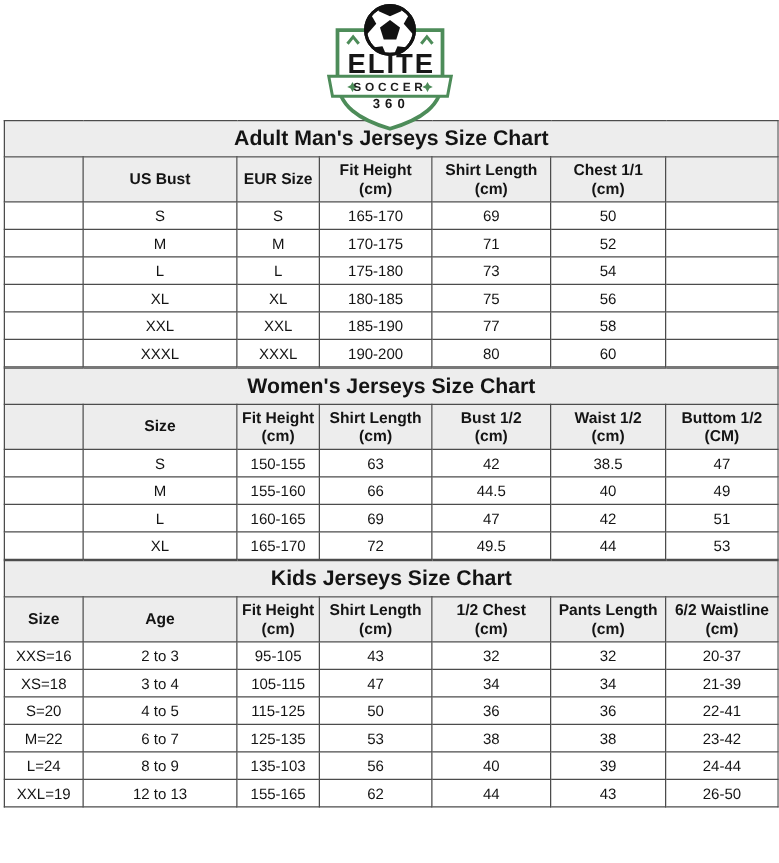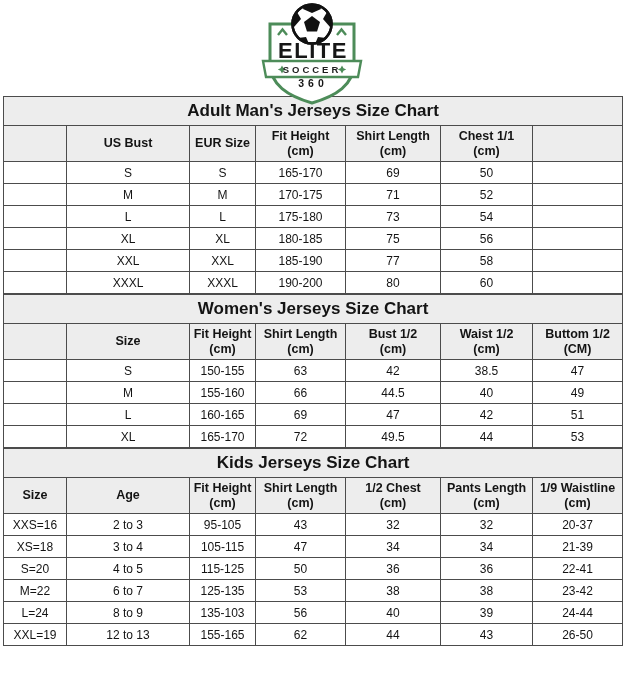--- a/index.html
+++ b/index.html
@@ -286,21 +286,21 @@
             </td>
             <td class="head-cell">
               <div>1/2 Chest</div>
               <div>(cm)</div>
             </td>
             <td class="head-cell">
               <div>Pants Length</div>
               <div>(cm)</div>
             </td>
             <td class="head-cell">
-              <div>1/9 Waistline</div>
+              <div>6/2 Waistline</div>
               <div>(cm)</div>
             </td>
           </tr>
           <tr>
             <td class="data-cell">XXS=16</td>
             <td class="data-cell">2 to 3</td>
             <td class="data-cell">95-105</td>
             <td class="data-cell">43</td>
             <td class="data-cell">32</td>
             <td class="data-cell">32</td>

